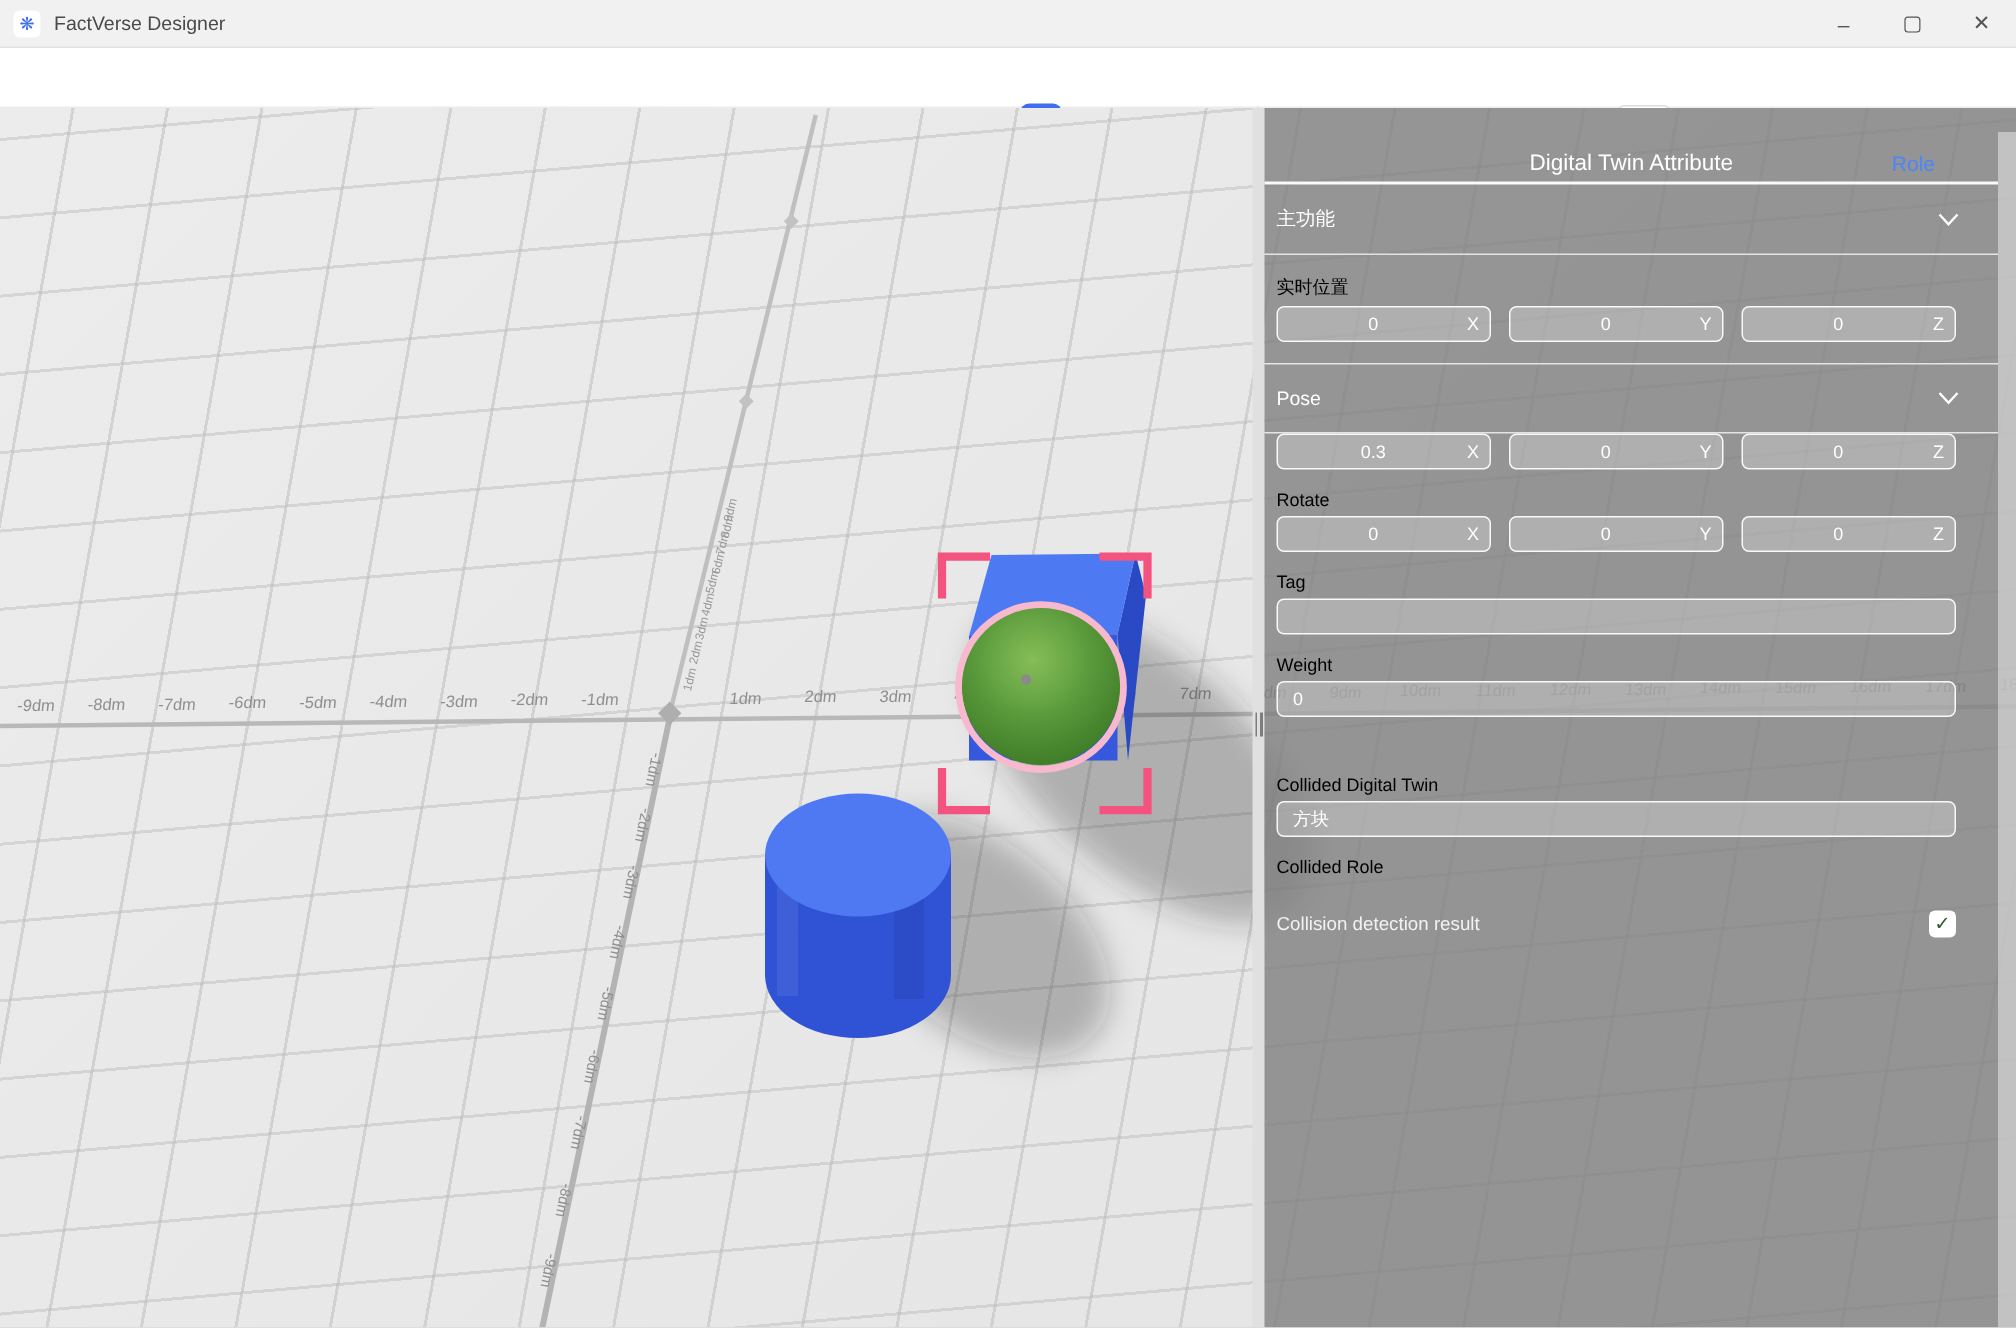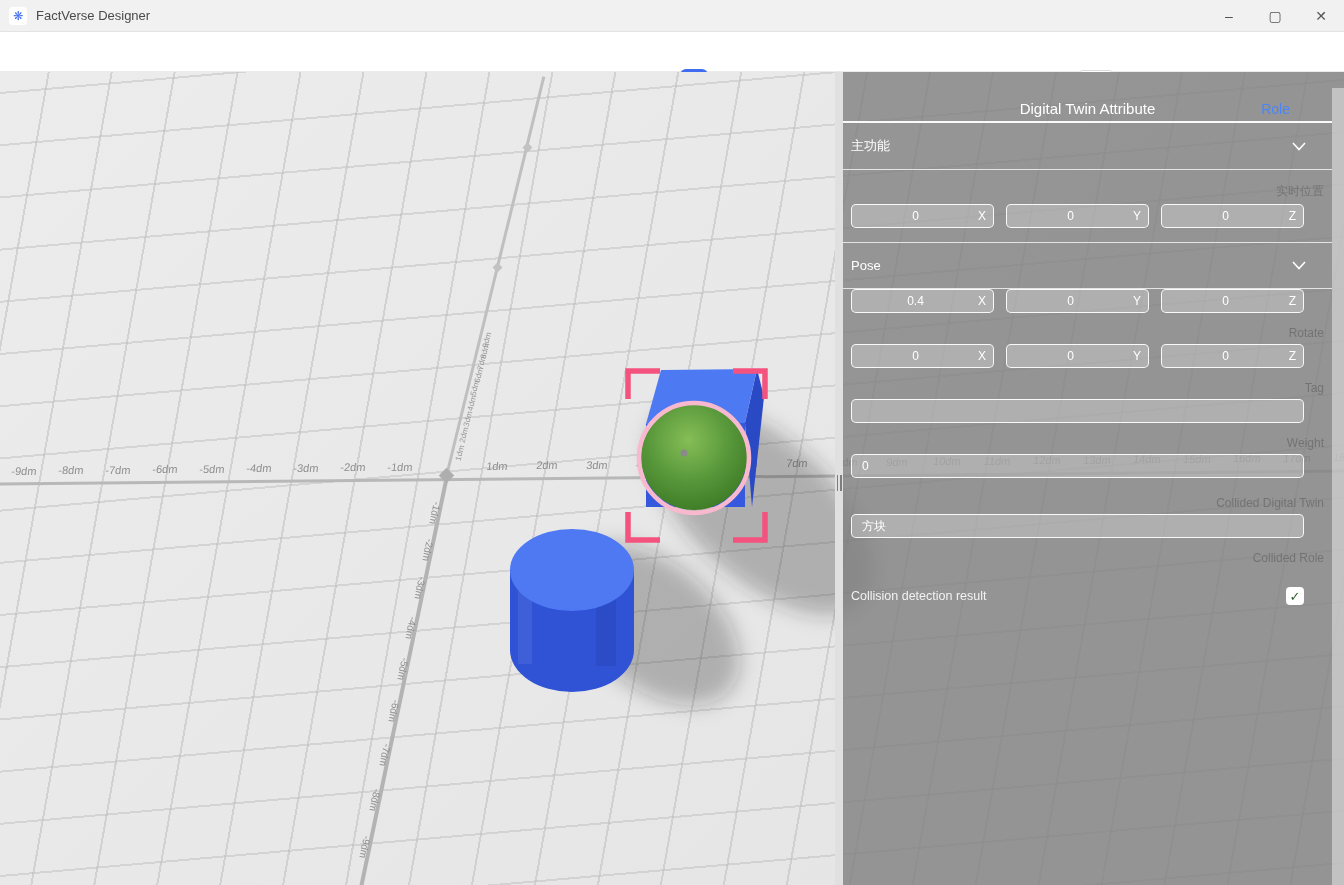--- a/index.html
+++ b/index.html
@@ -67,21 +67,21 @@
     background:rgba(128,128,128,0.80);color:#fff;}
   .panel-scroll{position:absolute;right:0;top:16px;width:12px;height:797px;background:rgba(232,232,232,0.55);}
   .panel-inner{position:absolute;left:0;top:0;width:489px;height:813px;}
   .panel-head{position:relative;height:51px;border-bottom:2px solid rgba(255,255,255,0.95);}
   .panel-title{position:absolute;left:0;right:0;top:28px;text-align:center;font-size:15px;color:#fff;}
   .reset-link{position:absolute;right:42px;top:29px;font-size:14px;color:#4a86f8;cursor:pointer;}
   .section-header{position:relative;height:47px;border-bottom:1px solid rgba(255,255,255,0.75);
     display:flex;align-items:center;padding:0 8px;font-size:13px;color:#fff;}
   .section-header.bt{border-top:1px solid rgba(255,255,255,0.75);}
   .chev{margin-left:auto;margin-right:18px;color:#fff;}
-  .fld-label{margin:13px 8px 4px 8px;font-size:12px;color:#737373;text-align:right;}
+  .fld-label{margin:13px 8px 4px 8px;font-size:12px;color:#000000;}
   .xyz-row{display:flex;gap:12px;margin:0 28px 4px 8px;}
   .xyz-input{position:relative;flex:1;height:24px;border:1.5px solid rgba(255,255,255,0.92);
     border-radius:5px;background:rgba(255,255,255,0.25);}
   .xyz-input .val{position:absolute;left:0;right:14px;top:4px;text-align:center;font-size:12px;color:#fff;}
   .xyz-input .ax{position:absolute;right:7px;top:4px;font-size:12px;color:#fff;}
   .wide-input{position:relative;height:24px;margin:0 28px 4px 8px;border:1.5px solid rgba(255,255,255,0.92);
     border-radius:5px;background:rgba(255,255,255,0.25);font-size:12px;color:#fff;
     display:flex;align-items:center;padding-left:10px;}
   .check-row{display:flex;align-items:center;margin:22px 28px 0 8px;font-size:12.5px;color:#f2f2f2;}
   .checkbox{margin-left:auto;width:18px;height:18px;background:#fff;border-radius:4px;
@@ -329,21 +329,21 @@
         <span>Pose</span>
         <span class="chev">
           <svg width="14" height="9" viewBox="0 0 14 9" fill="none" stroke="currentColor" stroke-width="1.6">
               <polyline points="1,1 7,7.5 13,1"></polyline>
             </svg>
         </span>
       </div>
 
       <div class="xyz-row">
         <div class="xyz-input">
-            <span class="val">0.4</span>
+            <span class="val">0.3</span>
             <span class="ax">X</span>
           </div>
         <div class="xyz-input">
             <span class="val">0</span>
             <span class="ax">Y</span>
           </div>
         <div class="xyz-input">
             <span class="val">0</span>
             <span class="ax">Z</span>
           </div>
@@ -370,21 +370,21 @@
           <span></span>
         </div>
 
       <div class="fld-label">Weight</div>
       <div class="wide-input">
           <span>0</span>
         </div>
       <div class="sp10"></div>
 
 
-      <div class="fld-label" style="margin-top:4px;">Collided Digital Twin</div>
+      <div class="fld-label" style="margin-top:24px;">Collided Digital Twin</div>
       <div class="wide-input">
           <span>方块</span>
         </div>
 
       <div class="fld-label">Collided Role</div>
 
       <div class="check-row">
         <span>Collision detection result</span>
         <span class="checkbox">
             <span>✓</span>

